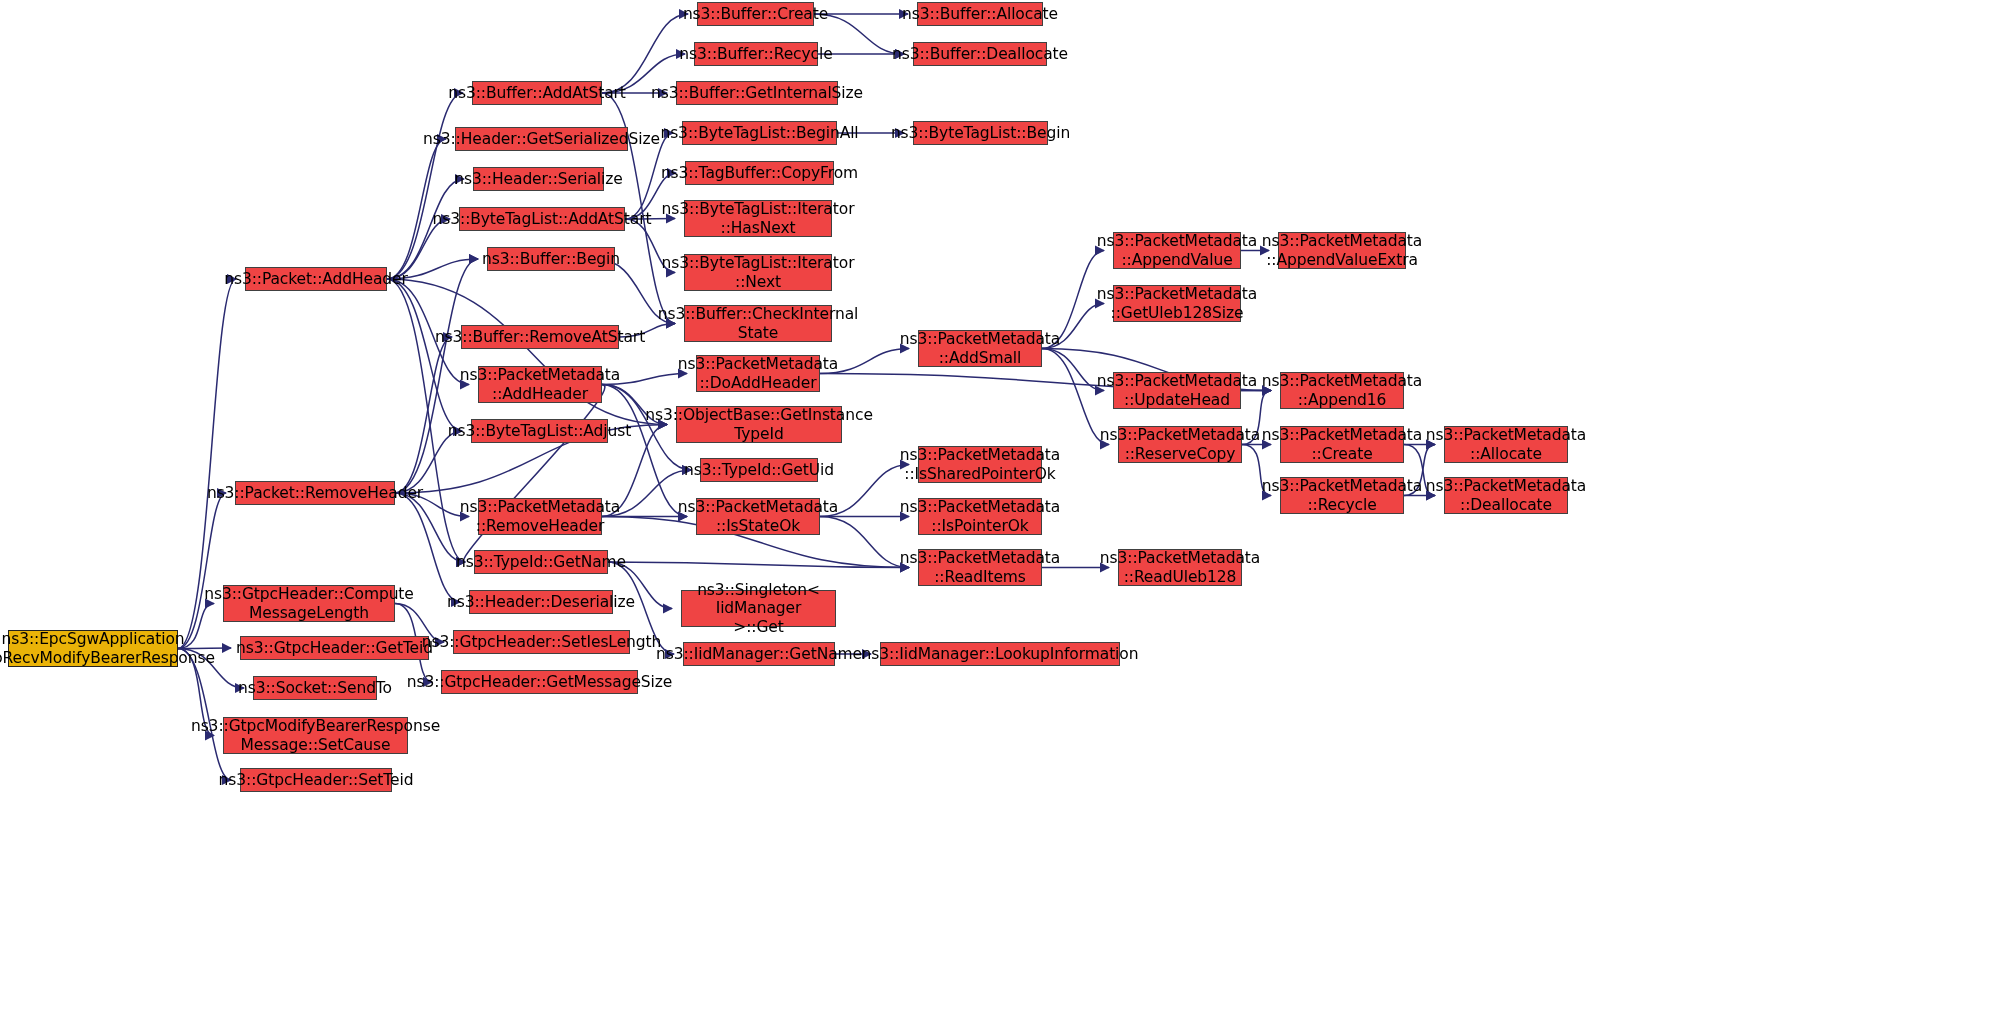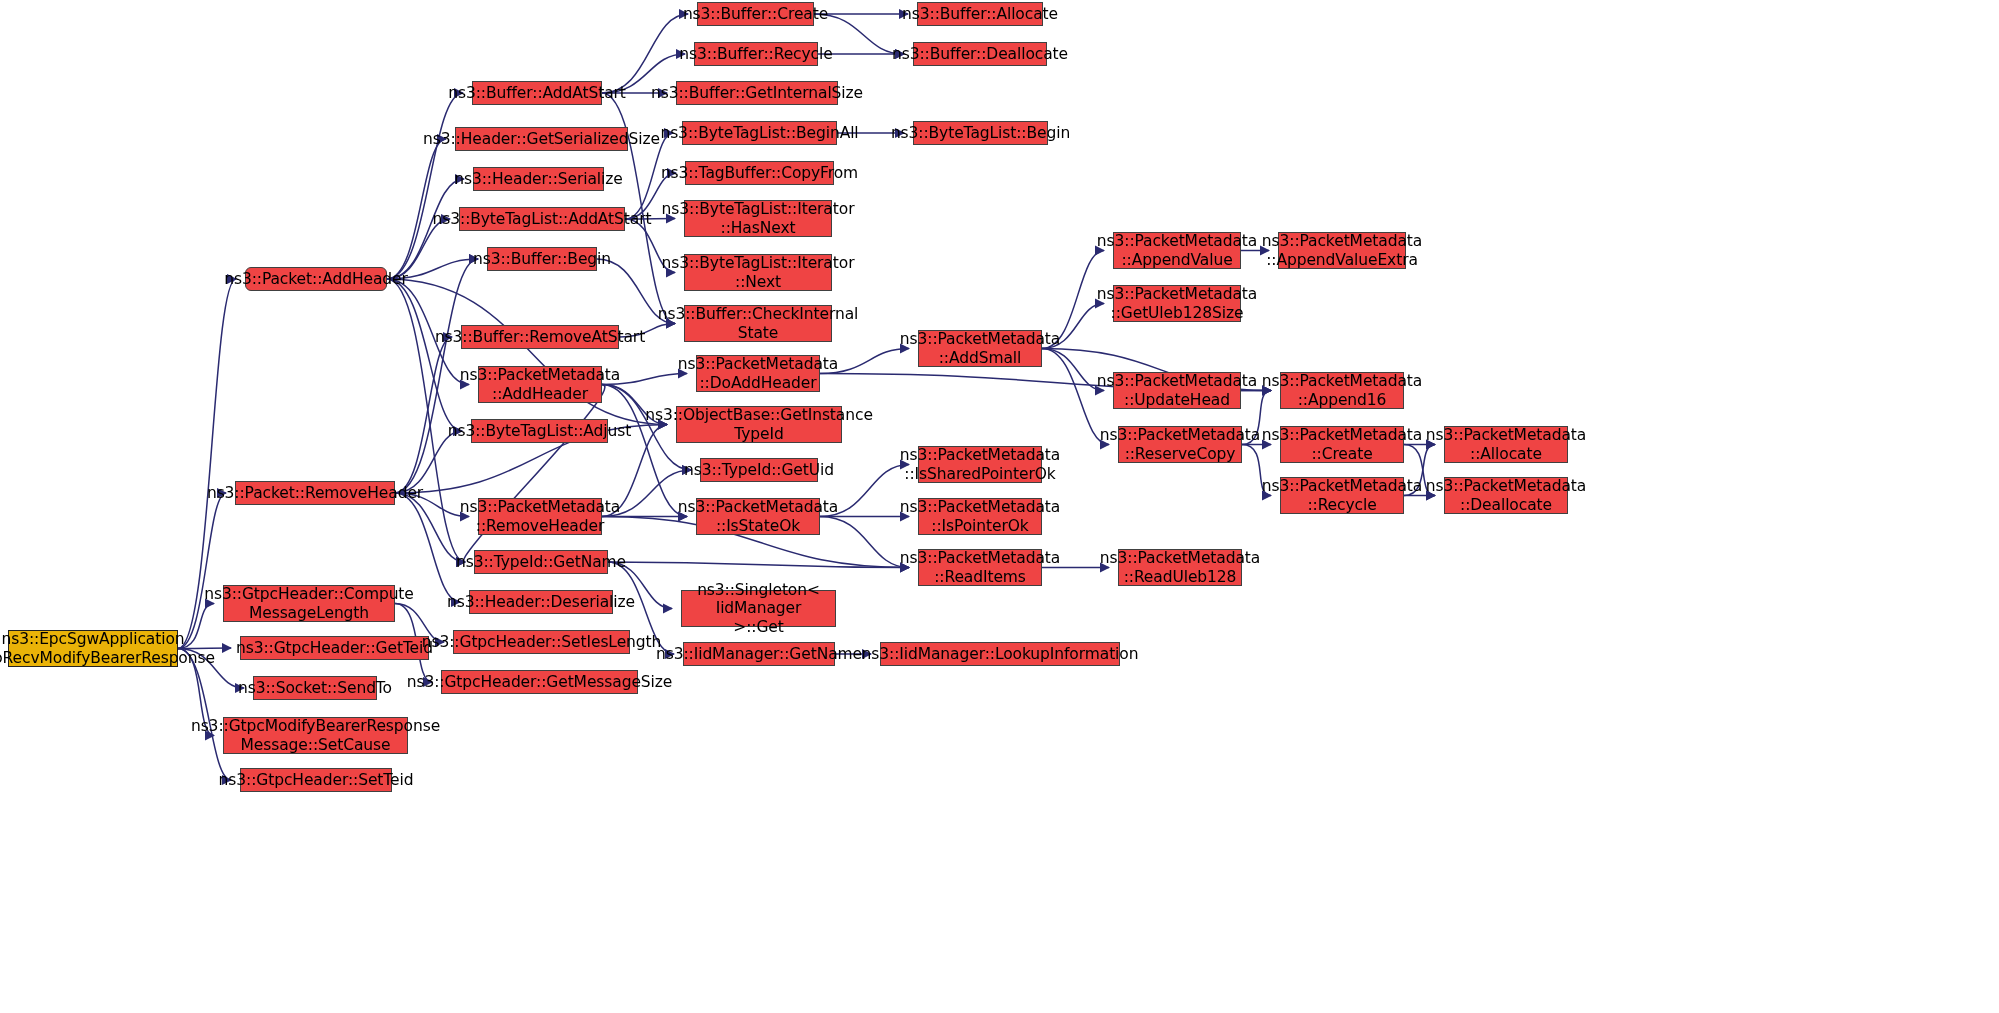--- a/index.html
+++ b/index.html
@@ -134,27 +134,27 @@
   <div id="nodes-group">
       <div class="node root" style="left: 8px; top: 630px; width: 170px; height: 37px;">ns3::EpcSgwApplication
 ::DoRecvModifyBearerResponse</div>
       <div class="node" style="left: 223px; top: 585px; width: 172px; height: 37px;">ns3::GtpcHeader::Compute
 MessageLength</div>
       <div class="node" style="left: 240px; top: 636px; width: 189px; height: 24px;">ns3::GtpcHeader::GetTeid</div>
       <div class="node" style="left: 253px; top: 676px; width: 124px; height: 24px;">ns3::Socket::SendTo</div>
       <div class="node" style="left: 223px; top: 717px; width: 185px; height: 37px;">ns3::GtpcModifyBearerResponse
 Message::SetCause</div>
       <div class="node" style="left: 240px; top: 768px; width: 152px; height: 24px;">ns3::GtpcHeader::SetTeid</div>
-      <div class="node" style="left: 245px; top: 267px; width: 142px; height: 24px; border-radius: 6px;">ns3::Packet::AddHeader</div>
+      <div class="node" style="left: 245px; top: 267px; width: 142px; height: 24px;">ns3::Packet::AddHeader</div>
       <div class="node" style="left: 235px; top: 481px; width: 160px; height: 24px;">ns3::Packet::RemoveHeader</div>
       <div class="node" style="left: 472px; top: 81px; width: 130px; height: 24px;">ns3::Buffer::AddAtStart</div>
       <div class="node" style="left: 455px; top: 127px; width: 173px; height: 24px;">ns3::Header::GetSerializedSize</div>
       <div class="node" style="left: 473px; top: 167px; width: 131px; height: 24px;">ns3::Header::Serialize</div>
       <div class="node" style="left: 459px; top: 207px; width: 166px; height: 24px;">ns3::ByteTagList::AddAtStart</div>
-      <div class="node" style="left: 487px; top: 247px; width: 110px; height: 24px;">ns3::Buffer::Begin</div>
+      <div class="node" style="left: 487px; top: 247px; width: 128px; height: 24px;">ns3::Buffer::Begin</div>
       <div class="node" style="left: 461px; top: 325px; width: 158px; height: 24px;">ns3::Buffer::RemoveAtStart</div>
       <div class="node" style="left: 478px; top: 366px; width: 124px; height: 37px;">ns3::PacketMetadata
 ::AddHeader</div>
       <div class="node" style="left: 471px; top: 419px; width: 137px; height: 24px;">ns3::ByteTagList::Adjust</div>
       <div class="node" style="left: 478px; top: 498px; width: 124px; height: 37px;">ns3::PacketMetadata
 ::RemoveHeader</div>
       <div class="node" style="left: 474px; top: 550px; width: 134px; height: 24px;">ns3::TypeId::GetName</div>
       <div class="node" style="left: 469px; top: 590px; width: 144px; height: 24px;">ns3::Header::Deserialize</div>
       <div class="node" style="left: 453px; top: 630px; width: 177px; height: 24px;">ns3::GtpcHeader::SetIesLength</div>
       <div class="node" style="left: 441px; top: 670px; width: 197px; height: 24px;">ns3::GtpcHeader::GetMessageSize</div>

